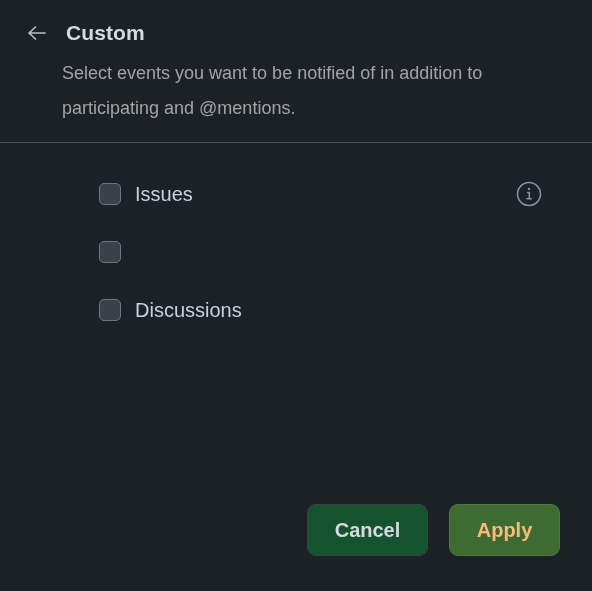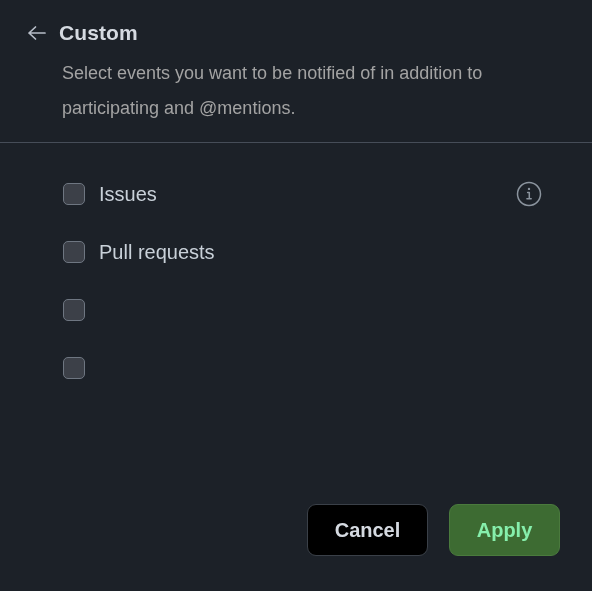--- a/index.html
+++ b/index.html
@@ -24,21 +24,21 @@
   }
 
   
   .header {
     position: relative;
     padding: 18px 24px 16px 24px;
   }
   .header-top {
     display: flex;
     align-items: center;
-    gap: 9px;
+    gap: 16px;
     height: 30px;
   }
   .back-btn {
     width: 26px;
     height: 26px;
     display: flex;
     align-items: center;
     justify-content: center;
     cursor: pointer;
     background: transparent;
@@ -74,20 +74,21 @@
     padding: 34px 0 0 0;
   }
   .option-row {
     position: relative;
     display: flex;
     align-items: center;
     height: 34px;
     margin-bottom: 24px;
     padding-left: 63px;
     cursor: pointer;
+    margin-left: 36px;
   }
   .option-row:last-child { margin-bottom: 0; }
 
   .checkbox {
     width: 22px;
     height: 22px;
     flex: 0 0 auto;
     border-radius: 5px;
     background: #3c4048;
     border: 1px solid #6e7681;
@@ -133,29 +134,29 @@
     display: flex;
     align-items: center;
     justify-content: center;
     box-sizing: border-box;
     cursor: pointer;
     font-family: "Liberation Sans", sans-serif;
     padding: 0 24px;
   }
   .btn-cancel {
     min-width: 121px;
-    background: #000000;
+    background: #14532d;
     border: 1px solid #3a4048;
     color: #d5dae1;
   }
   .btn-apply {
     min-width: 111px;
     background: #3d6b32;
     border: 1px solid #4a7a3d;
-    color: #86efac;
+    color: #fdba74;
   }
 </style>
 </head>
 <body>
 
 <div class="panel">
 
   <div class="header">
     <div class="header-top">
       <button class="back-btn">
@@ -179,31 +180,28 @@
       <span class="option-label">Issues</span>
       <span class="info-icon">
         <svg width="26" height="26" viewBox="0 0 26 26" fill="none" xmlns="http://www.w3.org/2000/svg" aria-hidden="true">
           <circle cx="13" cy="13" r="11.5" stroke="#8b949e" stroke-width="1.5"></circle>
           <circle cx="13" cy="7.9" r="1.2" fill="#8b949e"></circle>
           <path d="M11.6 11.6 H13.3 V17.6 M10.9 17.8 H15.2" stroke="#8b949e" stroke-width="1.5" stroke-linecap="round" stroke-linejoin="round"></path>
         </svg>
       </span>
     </div>
 
+
     <div class="option-row">
       <span class="checkbox"></span>
-      <span class="option-label">Pull requests</span>
     </div>
 
     <div class="option-row">
       <span class="checkbox"></span>
-    </div>
-
-    <div class="option-row">
-      <span class="checkbox"></span>
+      <span class="option-label">Discussions</span>
     </div>
 
 
   </div>
 
   <div class="footer">
     <button class="btn btn-cancel">Cancel</button>
     <button class="btn btn-apply">Apply</button>
   </div>
 

